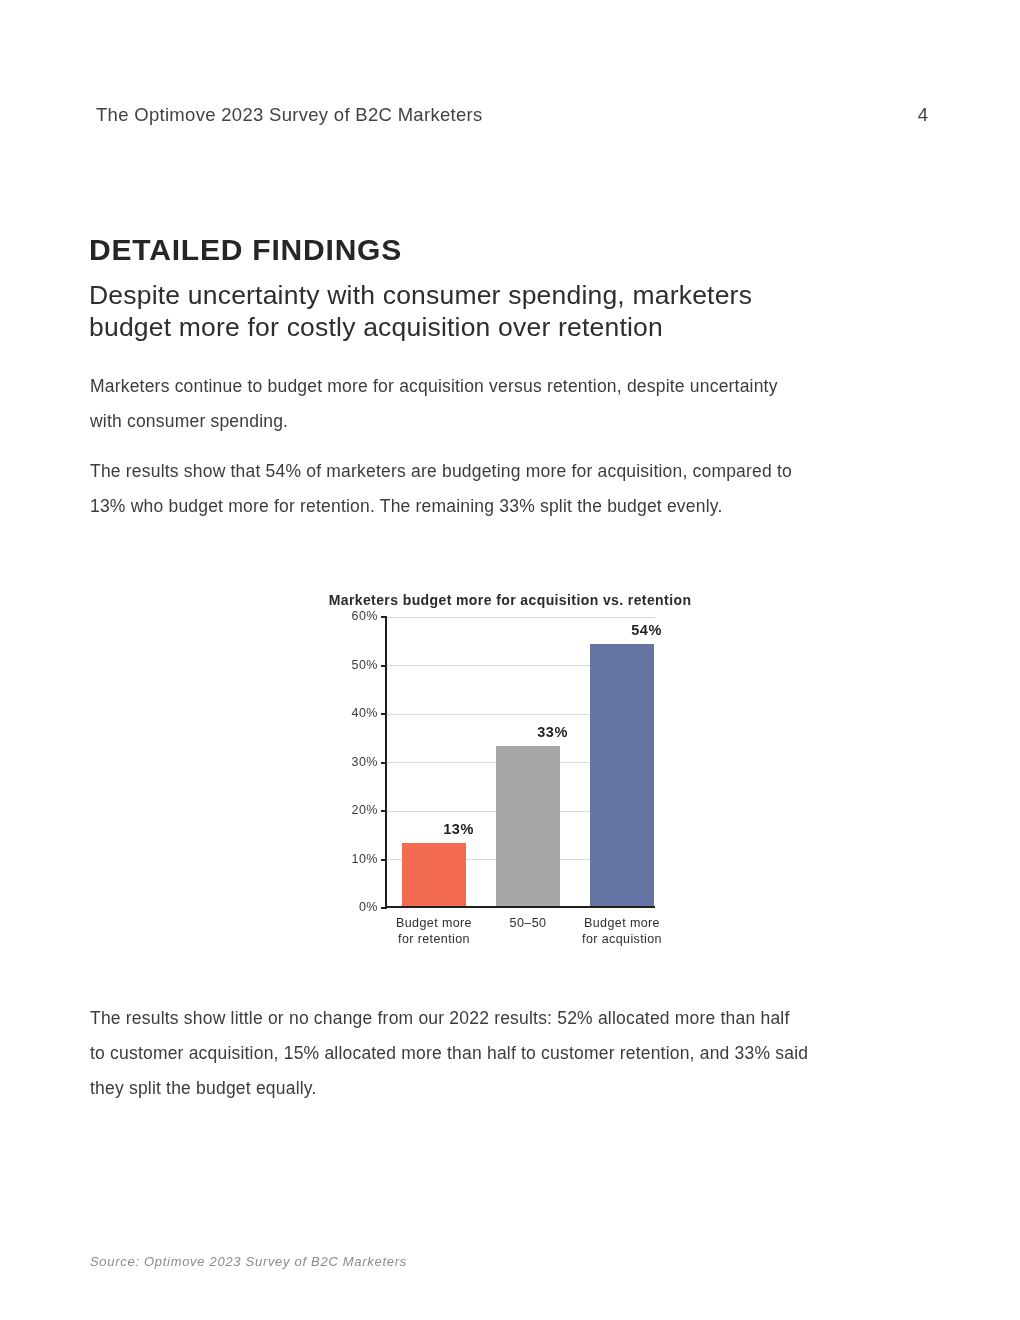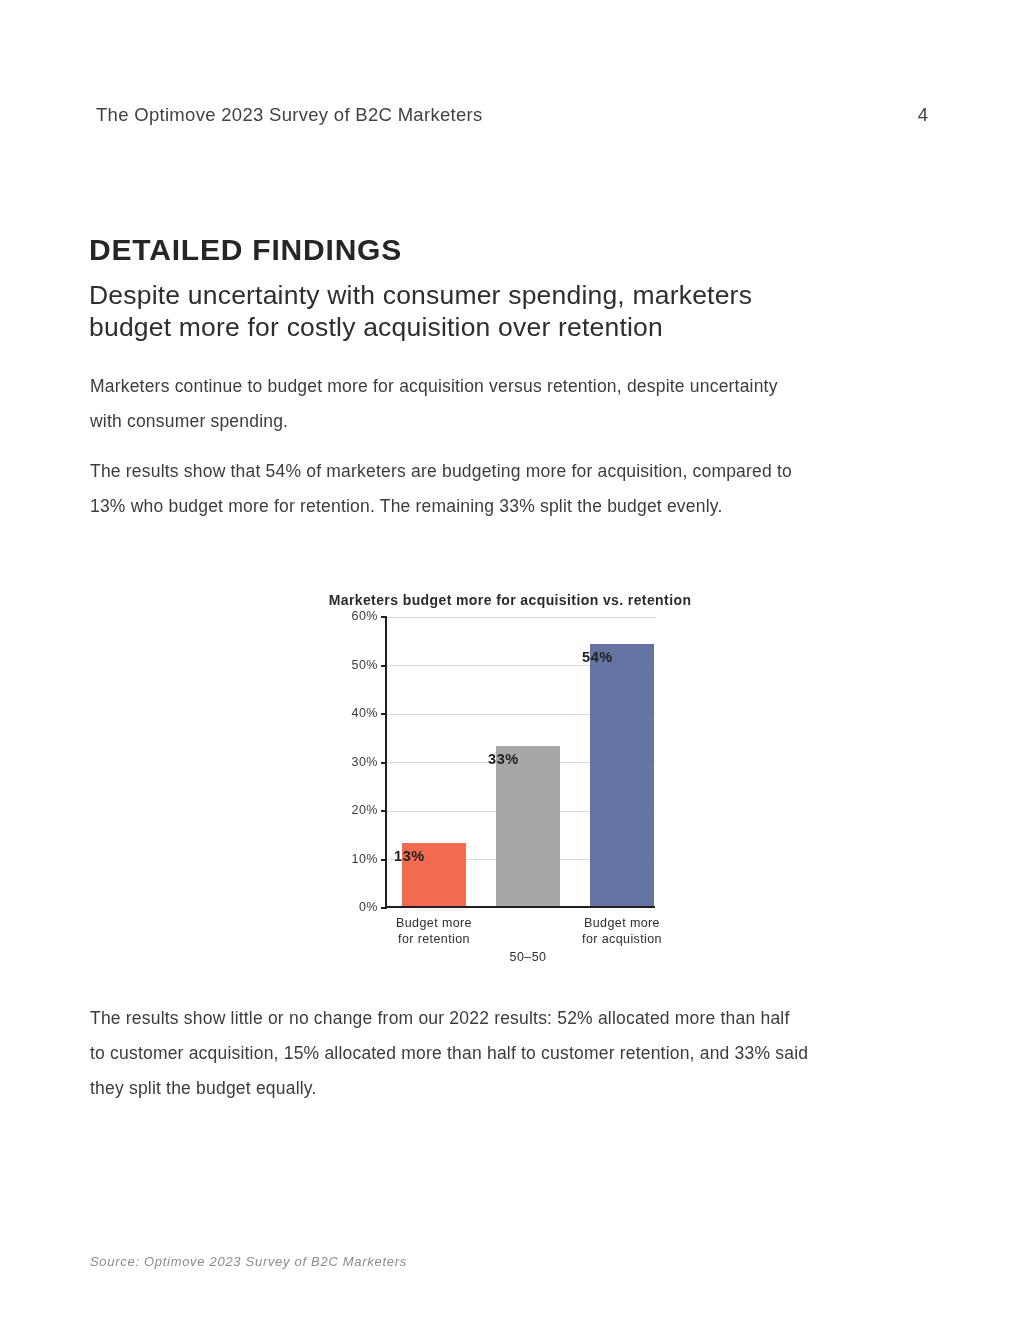--- a/index.html
+++ b/index.html
@@ -104,26 +104,25 @@
     color: #3a3a3a;
   }
   .bar {
     position: absolute;
     bottom: 0;
     width: 64px;
   }
   .bar-value-label {
     position: absolute;
     width: 80px;
-    text-align: left;
+    text-align: right;
     font-size: 14.5px;
     font-weight: 700;
     letter-spacing: 0.6px;
     color: #1f1f1f;
-    margin-top: 27px;
   }
   .x-tick-label {
     position: absolute;
     top: 299px;
     width: 130px;
     text-align: center;
     font-size: 12.5px;
     line-height: 15.5px;
     letter-spacing: 0.4px;
     color: #2e2e2e;
@@ -181,21 +180,21 @@
       <div class="y-tick-label" style="top: 40.5px;">50%</div>
       <div class="gridline" style="top: -0.5px; background: rgb(217, 217, 217);"></div>
       <div class="y-tick" style="top: -1px; background: rgb(35, 31, 32);"></div>
       <div class="y-tick-label" style="top: -8px;">60%</div>
       <div class="bar" style="left: 15px; height: 63.05px; background: rgb(242, 106, 80);"></div>
       <div class="bar-value-label" style="left: 7px; top: 203.95px;">13%</div>
       <div class="x-tick-label" style="left: -18px;">Budget more
 for retention</div>
       <div class="bar" style="left: 109px; height: 160.05px; background: rgb(167, 167, 170);"></div>
       <div class="bar-value-label" style="left: 101px; top: 106.95px;">33%</div>
-      <div class="x-tick-label" style="left: 76px; margin-top: 34px;">50–50</div>
+      <div class="x-tick-label" style="left: 76px;">50–50</div>
       <div class="bar" style="left: 203px; height: 261.9px; background: rgb(102, 116, 163);"></div>
       <div class="bar-value-label" style="left: 195px; top: 5.1px;">54%</div>
       <div class="x-tick-label" style="left: 170px;">Budget more
 for acquistion</div>
     </div>
 
   <p class="para para-3">The results show little or no change from our 2022 results: 52% allocated more than half
 to customer acquisition, 15% allocated more than half to customer retention, and 33% said
 they split the budget equally.</p>
 

